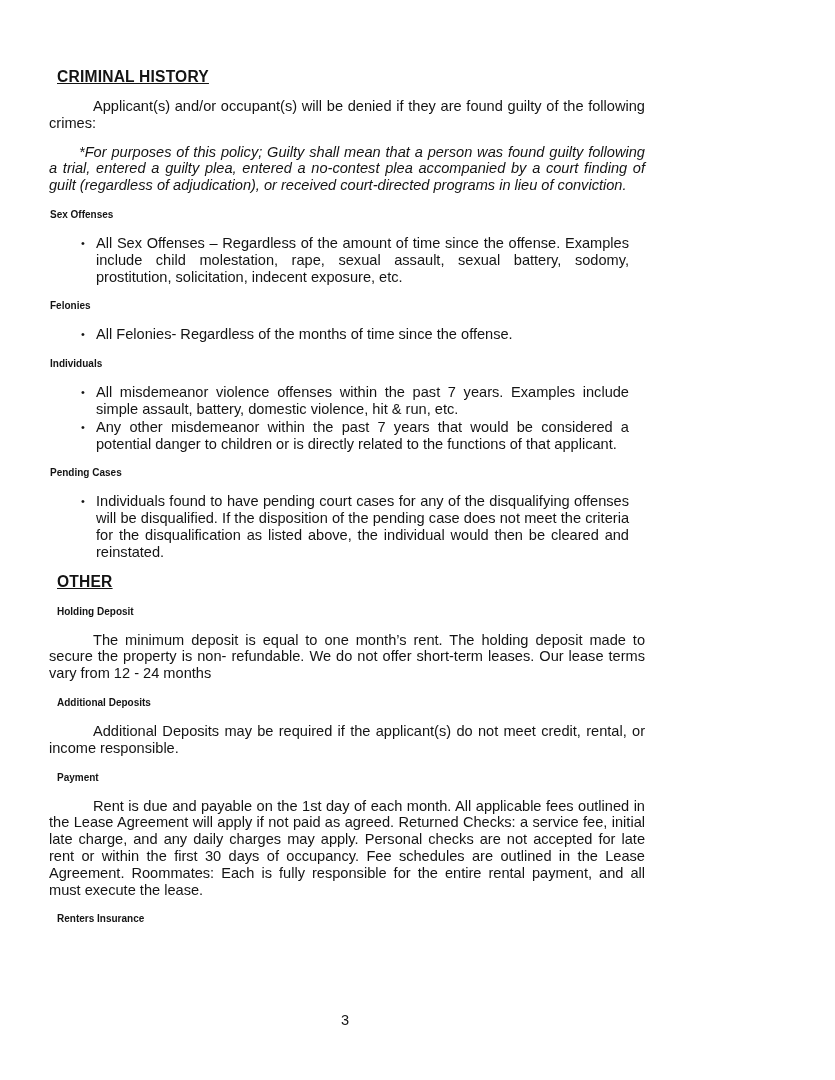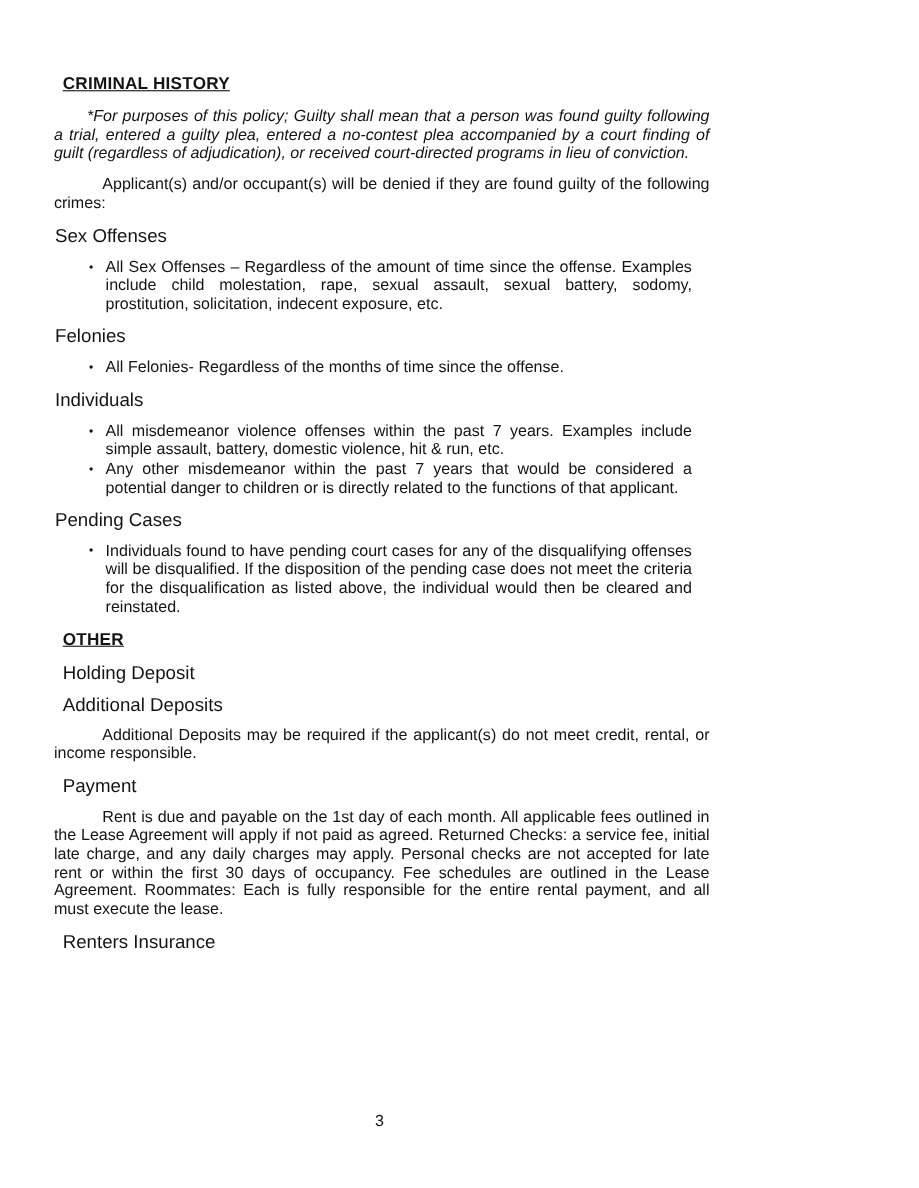--- a/index.html
+++ b/index.html
@@ -27,22 +27,22 @@
   }
   h1.major-heading {
     font-size: 15.6px;
     font-weight: bold;
     text-decoration: underline;
     letter-spacing: 0.2px;
     margin: 0 0 13px 8px;
     line-height: 17px;
   }
   h2.sub-heading {
-    font-size: 17px;
-    font-weight: normal;
+    font-size: 10px;
+    font-weight: bold;
     margin: 0 0 12px 1px;
     line-height: 17px;
   }
   h2.sub-heading.oth-indent {
     margin-left: 8px;
   }
   p.body-para {
     margin: 0 0 12px 0;
     text-align: justify;
   }
@@ -80,23 +80,23 @@
     font-size: 14.6px;
   }
 </style>
 </head>
 <body>
 
 <div class="page">
 
   <h1 class="major-heading">CRIMINAL HISTORY</h1>
 
+  <p class="body-para first-indent">Applicant(s) and/or occupant(s) will be denied if they are found guilty of the following crimes:</p>
+
   <p class="body-para policy-note">*For purposes of this policy; Guilty shall mean that a person was found guilty following a trial, entered a guilty plea, entered a no-contest plea accompanied by a court finding of guilt (regardless of adjudication), or received court-directed programs in lieu of conviction.</p>
-
-  <p class="body-para first-indent">Applicant(s) and/or occupant(s) will be denied if they are found guilty of the following crimes:</p>
 
   <h2 class="sub-heading">Sex Offenses</h2>
   <ul class="bullet-list">
     <li>All Sex Offenses – Regardless of the amount of time since the offense. Examples include child molestation, rape, sexual assault, sexual battery, sodomy, prostitution, solicitation, indecent exposure, etc.</li>
   </ul>
 
   <h2 class="sub-heading">Felonies</h2>
   <ul class="bullet-list">
     <li>All Felonies- Regardless of the months of time since the offense.</li>
   </ul>
@@ -108,20 +108,21 @@
   </ul>
 
   <h2 class="sub-heading">Pending Cases</h2>
   <ul class="bullet-list">
     <li>Individuals found to have pending court cases for any of the disqualifying offenses will be disqualified. If the disposition of the pending case does not meet the criteria for the disqualification as listed above, the individual would then be cleared and reinstated.</li>
   </ul>
 
   <h1 class="major-heading">OTHER</h1>
 
   <h2 class="sub-heading oth-indent">Holding Deposit</h2>
+  <p class="body-para first-indent">The minimum deposit is equal to one month’s rent. The holding deposit made to secure the property is non- refundable. We do not offer short-term leases. Our lease terms vary from 12 - 24 months</p>
 
   <h2 class="sub-heading oth-indent">Additional Deposits</h2>
   <p class="body-para first-indent">Additional Deposits may be required if the applicant(s) do not meet credit, rental, or income responsible.</p>
 
   <h2 class="sub-heading oth-indent">Payment</h2>
   <p class="body-para first-indent">Rent is due and payable on the 1st day of each month. All applicable fees outlined in the Lease Agreement will apply if not paid as agreed. Returned Checks: a service fee, initial late charge, and any daily charges may apply. Personal checks are not accepted for late rent or within the first 30 days of occupancy. Fee schedules are outlined in the Lease Agreement. Roommates: Each is fully responsible for the entire rental payment, and all must execute the lease.</p>
 
   <h2 class="sub-heading oth-indent">Renters Insurance</h2>
 
   <div class="page-footer">3</div>

